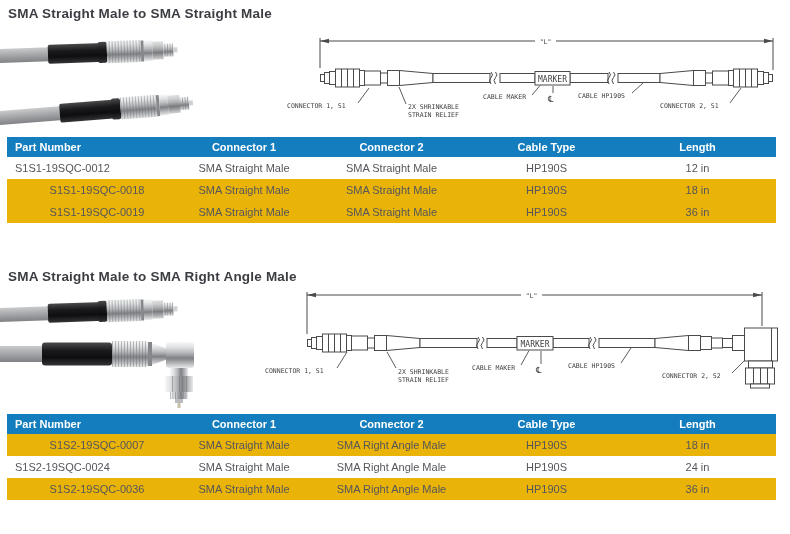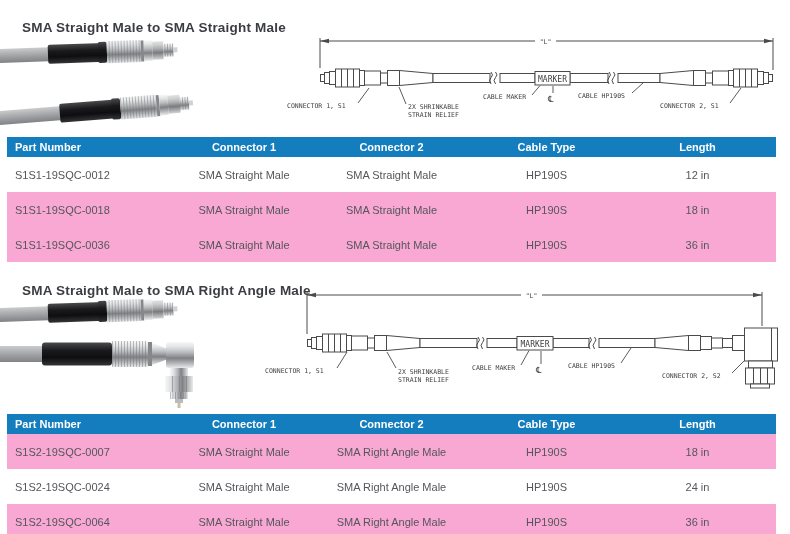--- a/index.html
+++ b/index.html
@@ -1,38 +1,38 @@
 <!DOCTYPE html>
 <html><head>
 <meta charset="utf-8">
 <style>
   html,body { margin:0; padding:0; background:#ffffff; }
   body { width:790px; height:534px; font-family:"Liberation Sans", sans-serif; }
   .page { position:relative; width:790px; height:534px; overflow:hidden; background:#fff; }
 
-  .sec-heading { position:absolute; margin:14px; font-size:13.5px; font-weight:bold;
+  .sec-heading { position:absolute; margin:0; font-size:13.5px; font-weight:bold;
                  color:#3b3d42; letter-spacing:0.2px; }
   #heading1 { left:8px; top:6px; }
   #heading2 { left:8px; top:269px;text-align:center; }
 
   .photo-svg, .diagram-svg { position:absolute; }
   #photo1 { left:0; top:30px; }
   #dia1   { left:282px; top:28px; }
   #photo2 { left:0; top:298px; }
   #dia2   { left:265px; top:282px; }
 
   table.parts { position:absolute; left:7px; width:769px; border-collapse:collapse;
                 table-layout:fixed; font-size:11px; color:#54565b; }
   #table1 { top:137px; }
   #table2 { top:414px; }
   .parts th { background:#147dbe; color:#ffffff; font-weight:bold; height:20px;
               text-align:center; padding:0; font-size:11px; }
-  .parts td { height:35px; text-align:center; padding:0;margin-left:24px; }
+  .parts td { height:22px; text-align:center; padding:0;margin-left:24px; }
   .parts th.col-pn, .parts td.col-pn { text-align:left; padding-left:8px; }
-  .parts tr.alt td { background:#f9a8d4; }
+  .parts tr.alt td { background:#eab308;text-align:center; }
 
   .dia-text { font-family:"DejaVu Sans Mono", monospace; font-size:6.5px; fill:#3f3f3f; }
   .dia-text-big { font-family:"DejaVu Sans Mono", monospace; font-size:8px; fill:#3f3f3f; }
   .dia-cl { font-family:"DejaVu Sans", sans-serif; font-size:8.5px; fill:#3f3f3f; }
 </style>
 </head>
 <body>
 
 <div class="page">
 
@@ -199,21 +199,21 @@
         <td>12 in</td>
       </tr>
       <tr class="alt">
         <td class="col-pn">S1S1-19SQC-0018</td>
         <td>SMA Straight Male</td>
         <td>SMA Straight Male</td>
         <td>HP190S</td>
         <td>18 in</td>
       </tr>
       <tr class="alt">
-        <td class="col-pn">S1S1-19SQC-0036</td>
+        <td class="col-pn">S1S1-19SQC-0019</td>
         <td>SMA Straight Male</td>
         <td>SMA Straight Male</td>
         <td>HP190S</td>
         <td>36 in</td>
       </tr>
     </tbody>
   </table>
 
   <h2 class="sec-heading" id="heading2">SMA Straight Male to SMA Right Angle Male</h2>
 
@@ -348,21 +348,21 @@
         <td>18 in</td>
       </tr>
       <tr>
         <td class="col-pn">S1S2-19SQC-0024</td>
         <td>SMA Straight Male</td>
         <td>SMA Right Angle Male</td>
         <td>HP190S</td>
         <td>24 in</td>
       </tr>
       <tr class="alt">
-        <td class="col-pn">S1S2-19SQC-0064</td>
+        <td class="col-pn">S1S2-19SQC-0036</td>
         <td>SMA Straight Male</td>
         <td>SMA Right Angle Male</td>
         <td>HP190S</td>
         <td>36 in</td>
       </tr>
     </tbody>
   </table>
 
 </div>
 

